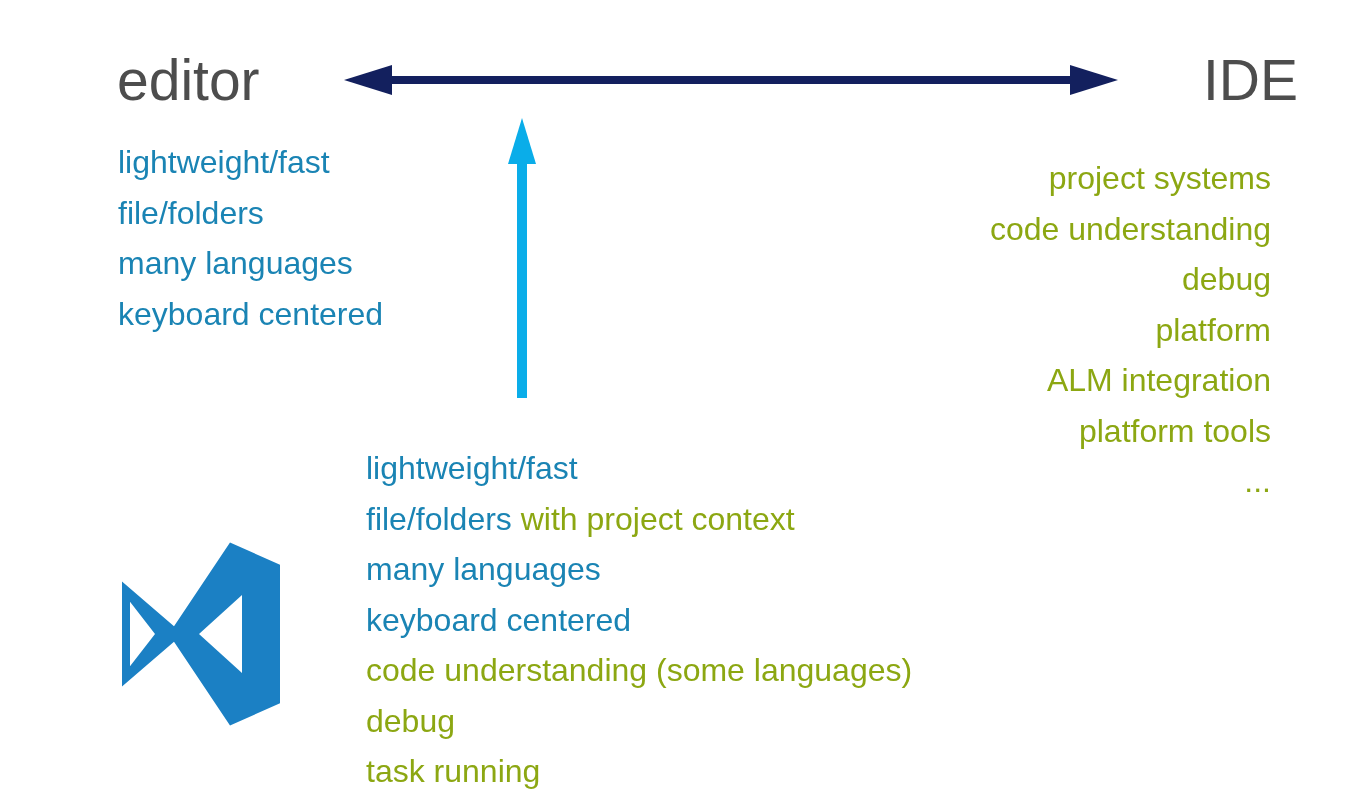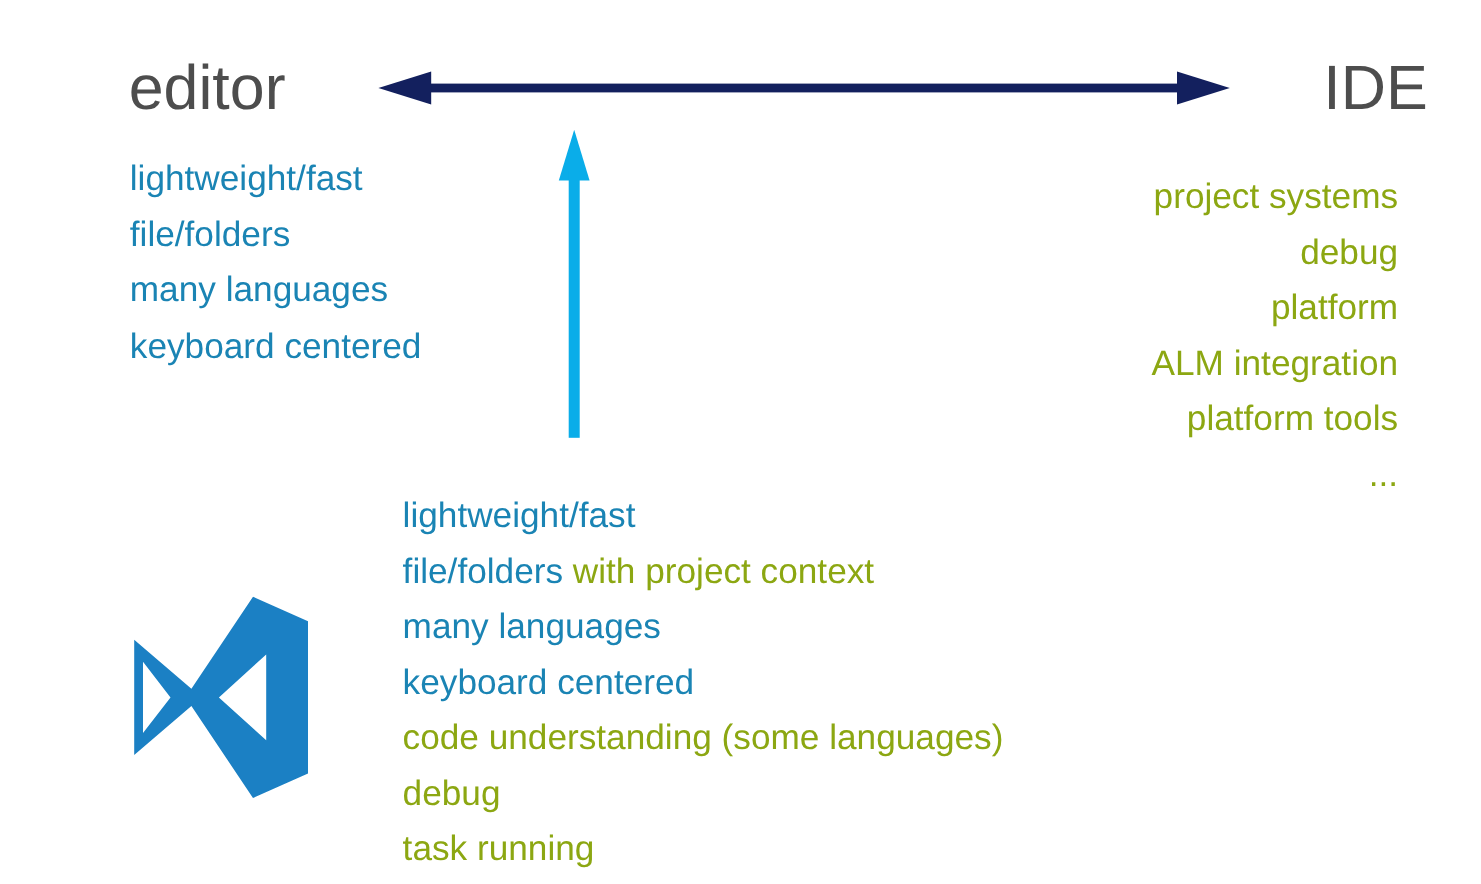--- a/index.html
+++ b/index.html
@@ -49,21 +49,21 @@
     <polygon points="780,22 732,7 732,37" fill="var(--navy)"></polygon>
   </svg>
 
   <svg class="abs" style="left:504px;top:116px;" width="38" height="286" viewBox="0 0 38 286">
     <polygon points="18,2 4,48 32,48" fill="var(--cyan)"></polygon>
     <rect x="13" y="40" width="10" height="242" fill="var(--cyan)"></rect>
   </svg>
 
   <div id="left-list" class="feature-list"><div>lightweight/fast</div><div>file/folders</div><div>many languages</div><div>keyboard centered</div></div>
 
-  <div id="right-list" class="feature-list"><div>project systems</div><div>debug</div><div>platform</div><div>ALM integration</div><div>platform tools</div><div>...</div></div>
+  <div id="right-list" class="feature-list"><div>project systems</div><div>code understanding</div><div>debug</div><div>platform</div><div>ALM integration</div><div>platform tools</div><div>...</div></div>
 
   <div id="middle-list" class="feature-list"><div><span class="c-blue">lightweight/fast</span></div><div><span class="c-blue">file/folders</span><span class="c-green"> with project context</span></div><div><span class="c-blue">many languages</span></div><div><span class="c-blue">keyboard centered</span></div><div><span class="c-green">code understanding (some languages)</span></div><div><span class="c-green">debug</span></div><div><span class="c-green">task running</span></div></div>
 
   <svg class="abs" style="left:110px;top:528px;" width="178" height="212" viewBox="0 0 178 190" preserveAspectRatio="none">
     <path fill="var(--logoblue)" fill-rule="evenodd" d="
       M12,48 L64,88 L120,13 L170,33 L170,157 L120,177 L64,102 L12,142 Z
       M20,66 L45,95 L20,124 Z
       M132,60 L132,130 L89,95 Z"></path>
   </svg>
 

